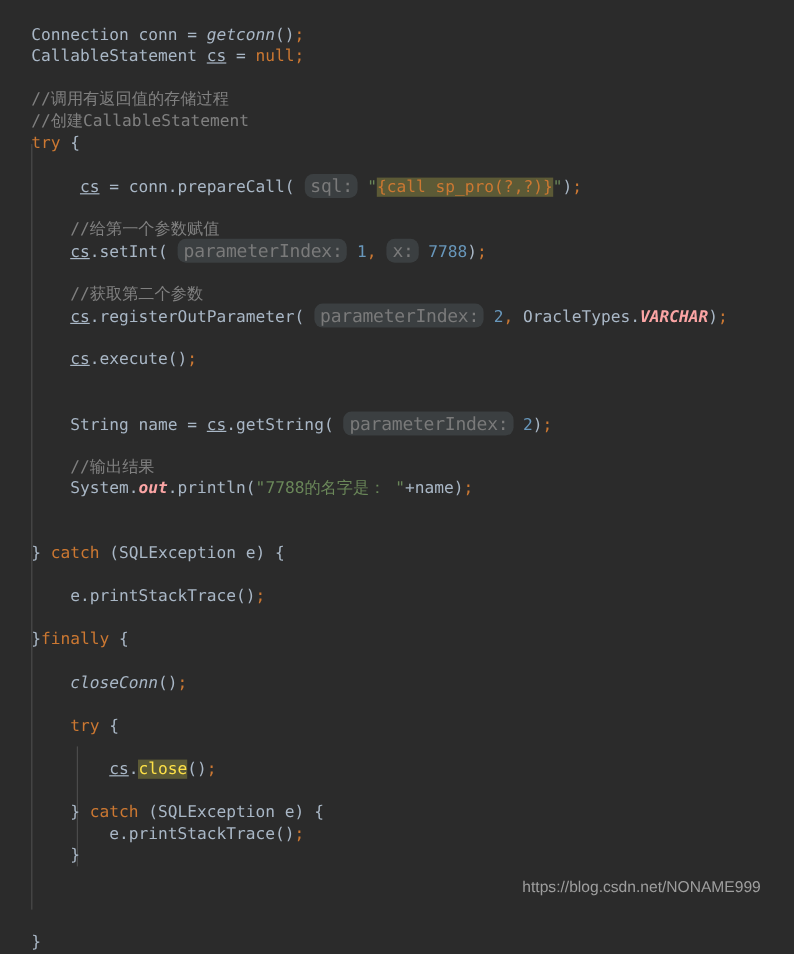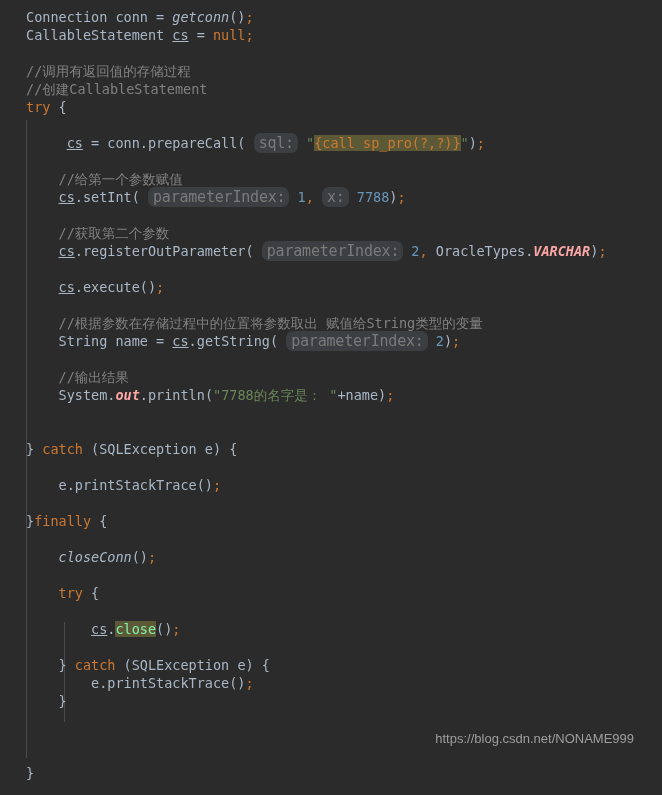--- a/index.html
+++ b/index.html
@@ -13,21 +13,21 @@
     overflow: hidden;
     font-family: "DejaVu Sans Mono", "Liberation Mono", monospace;
   }
 
   #editor {
     position: relative;
     width: 662px;
     height: 758px;
     background: #2B2B2B;
     box-sizing: border-box;
-    padding-top: 8px;
+    padding-top: 20px;
   }
 
   
   .indent-guide {
     position: absolute;
     width: 1px;
     background: #4B4B4B;
     pointer-events: none;
   }
 
@@ -70,21 +70,21 @@
 
   
   .sqlhl {
     background: #5C5A36;
     color: #CC7832;
   }
 
   
   .caret-hl {
     background: #5C5A36;
-    color: #86efac;
+    color: #fde047;
   }
 
   #watermark {
     position: absolute;
     right: 28px;
     bottom: 12px;
     color: #9E9E9E;
     font-family: "Liberation Sans", sans-serif;
     font-size: 13px;
     z-index: 3;
@@ -129,21 +129,21 @@
 
     <div class="line"><span class="txt">    </span><span class="fld">cs</span><span class="txt">.</span><span class="txt">registerOutParameter</span><span class="txt">( </span><span class="hint">parameterIndex:</span><span class="txt"> </span><span class="num">2</span><span class="semi">,</span><span class="txt"> </span><span class="txt">OracleTypes</span><span class="txt">.</span><span class="sfield">VARCHAR</span><span class="txt">)</span><span class="semi">;</span></div>
 
     <div class="line blank"> </div>
 
 
     <div class="line"><span class="txt">    </span><span class="fld">cs</span><span class="txt">.</span><span class="txt">execute</span><span class="txt">()</span><span class="semi">;</span></div>
 
     <div class="line blank"> </div>
 
-    <div class="line"><span class="txt">    </span><span class="cmt">//根据参数在存储过程中的位置将参数取出 赋值给String类型的变量</span></div>
+    <div class="line"><span class="txt">    </span></div>
 
     <div class="line"><span class="txt">    </span><span class="txt">String</span><span class="txt"> </span><span class="txt">name</span><span class="txt"> = </span><span class="fld">cs</span><span class="txt">.</span><span class="txt">getString</span><span class="txt">( </span><span class="hint">parameterIndex:</span><span class="txt"> </span><span class="num">2</span><span class="txt">)</span><span class="semi">;</span></div>
 
     <div class="line blank"> </div>
 
     <div class="line"><span class="txt">    </span><span class="cmt">//输出结果</span></div>
 
     <div class="line"><span class="txt">    </span><span class="txt">System</span><span class="txt">.</span><span class="sfield">out</span><span class="txt">.</span><span class="txt">println</span><span class="txt">(</span><span class="str">"</span><span class="str">7788的名字是： </span><span class="str">"</span><span class="txt">+</span><span class="txt">name</span><span class="txt">)</span><span class="semi">;</span></div>
 
     <div class="line blank"> </div>

